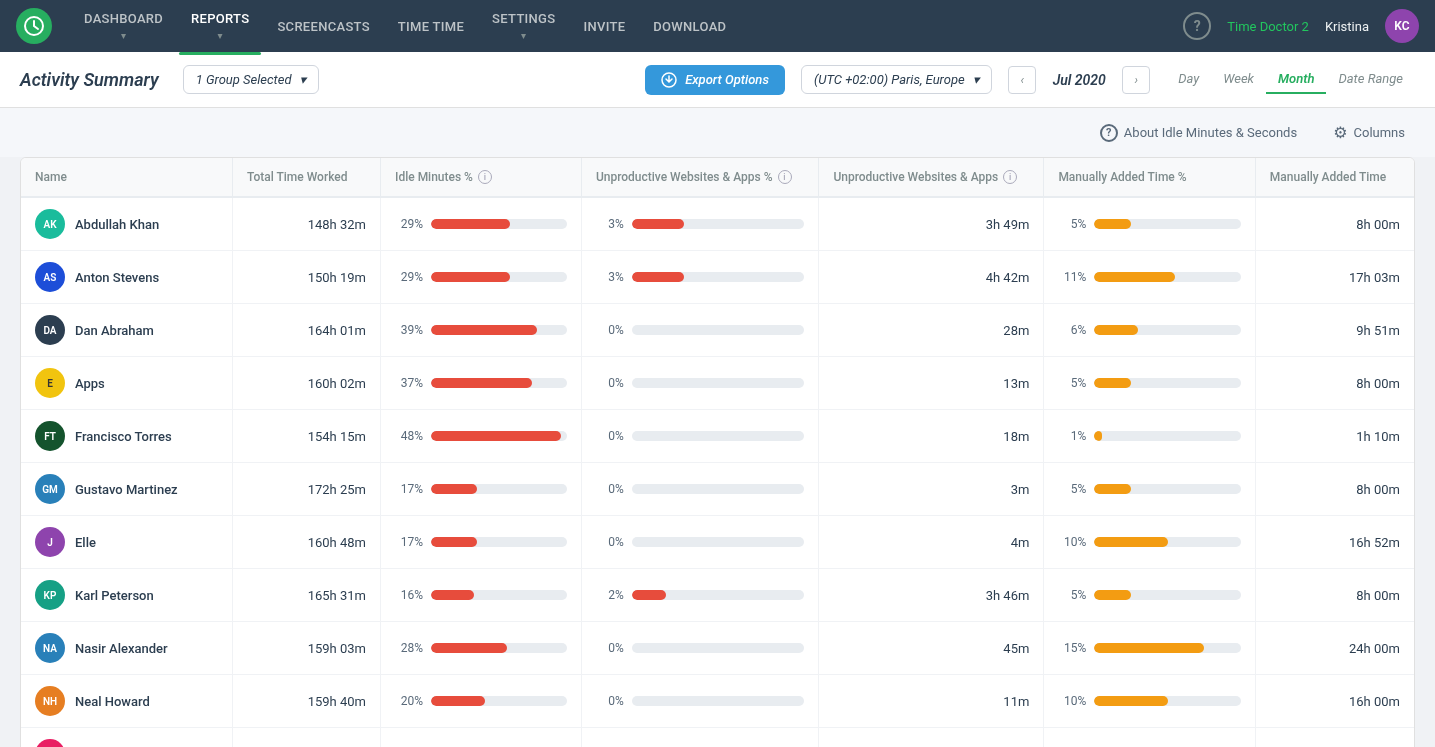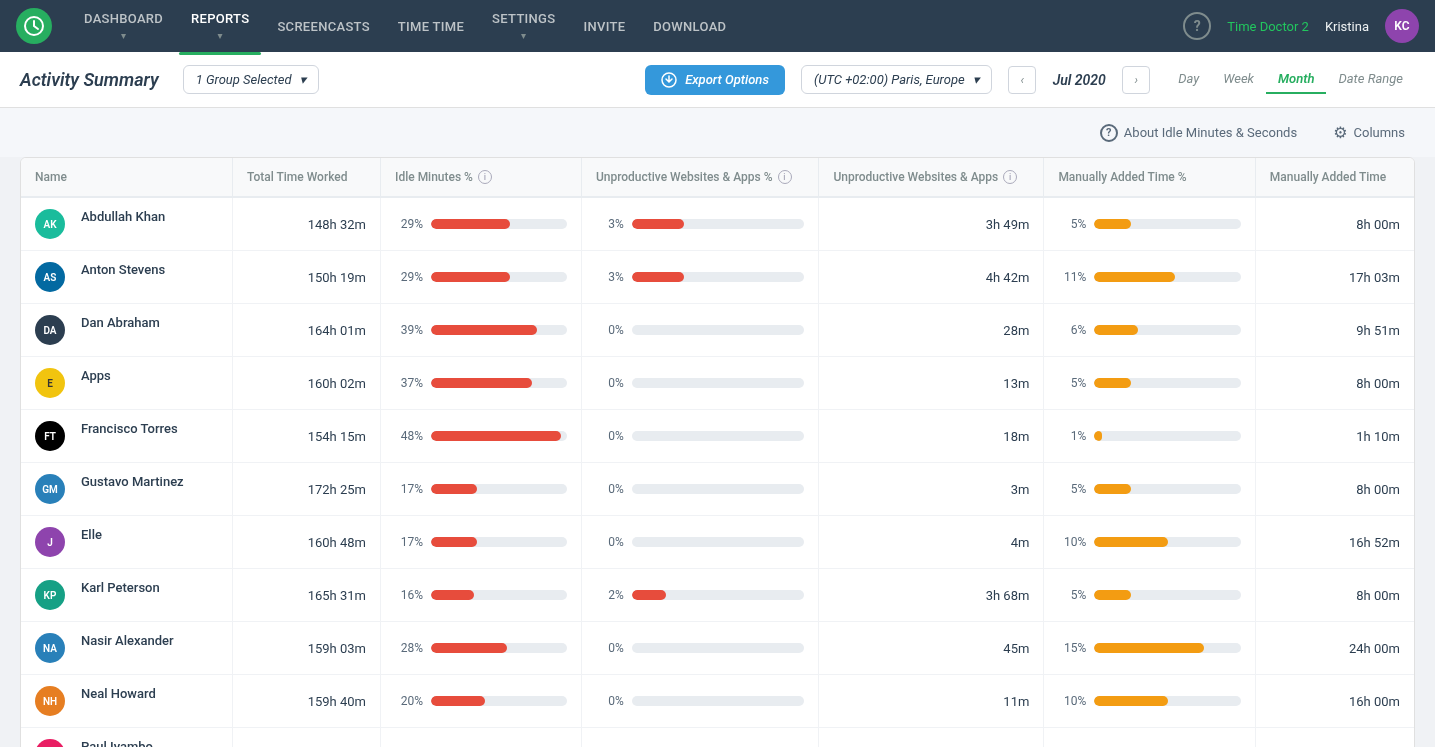--- a/index.html
+++ b/index.html
@@ -222,21 +222,21 @@
       padding: 11px 14px;
       color: #2c3e50;
       font-size: 13px;
       border-right: 1px solid #f0f2f5;
       vertical-align: middle;
     }
     td:last-child { border-right: none; }
 
     
     .name-cell {
-      display: flex; gap: 16px;
+      display: flex; align-items: center; gap: 10px;
     }
     .avatar {
       width: 30px; height: 30px;
       border-radius: 50%;
       display: flex; align-items: center; justify-content: center;
       font-size: 10px; font-weight: 600;
       color: #fff;
       flex-shrink: 0;
     }
     .name-text { font-weight: 500; color: #2c3e50; }
@@ -270,24 +270,24 @@
       border-radius: 5px;
     }
     .bar-fill-orange {
       height: 100%;
       background: #f39c12;
       border-radius: 5px;
     }
 
     
     .av-teal { background: #1abc9c; }
-    .av-green { background: #0369a1; }
+    .av-green { background: #1d4ed8; }
     .av-orange { background: #e67e22; }
     .av-yellow { background: #f1c40f; color: #333; }
-    .av-red { background: #000000; }
+    .av-red { background: #14532d; }
     .av-blue { background: #2980b9; }
     .av-purple { background: #8e44ad; }
     .av-cyan { background: #16a085; }
     .av-navy { background: #2c3e50; }
     .av-pink { background: #e91e63; }
   </style>
 </head>
 <body>
 
 <nav class="top-nav">
@@ -702,21 +702,21 @@
     </div>
   </td>
           <td>
     <div class="bar-cell">
       <span class="pct-label">2%</span>
       <div class="bar-track">
         <div class="bar-fill-red-thin" style="width:20%"></div>
       </div>
     </div>
   </td>
-          <td style="text-align: right;"><span>3h 68m</span></td>
+          <td style="text-align: right;"><span>3h 46m</span></td>
           <td>
     <div class="bar-cell">
       <span class="pct-label">5%</span>
       <div class="bar-track">
         <div class="bar-fill-orange" style="width:25%"></div>
       </div>
     </div>
   </td>
           <td style="text-align: right;"><span>8h 00m</span></td>
         </tr>

